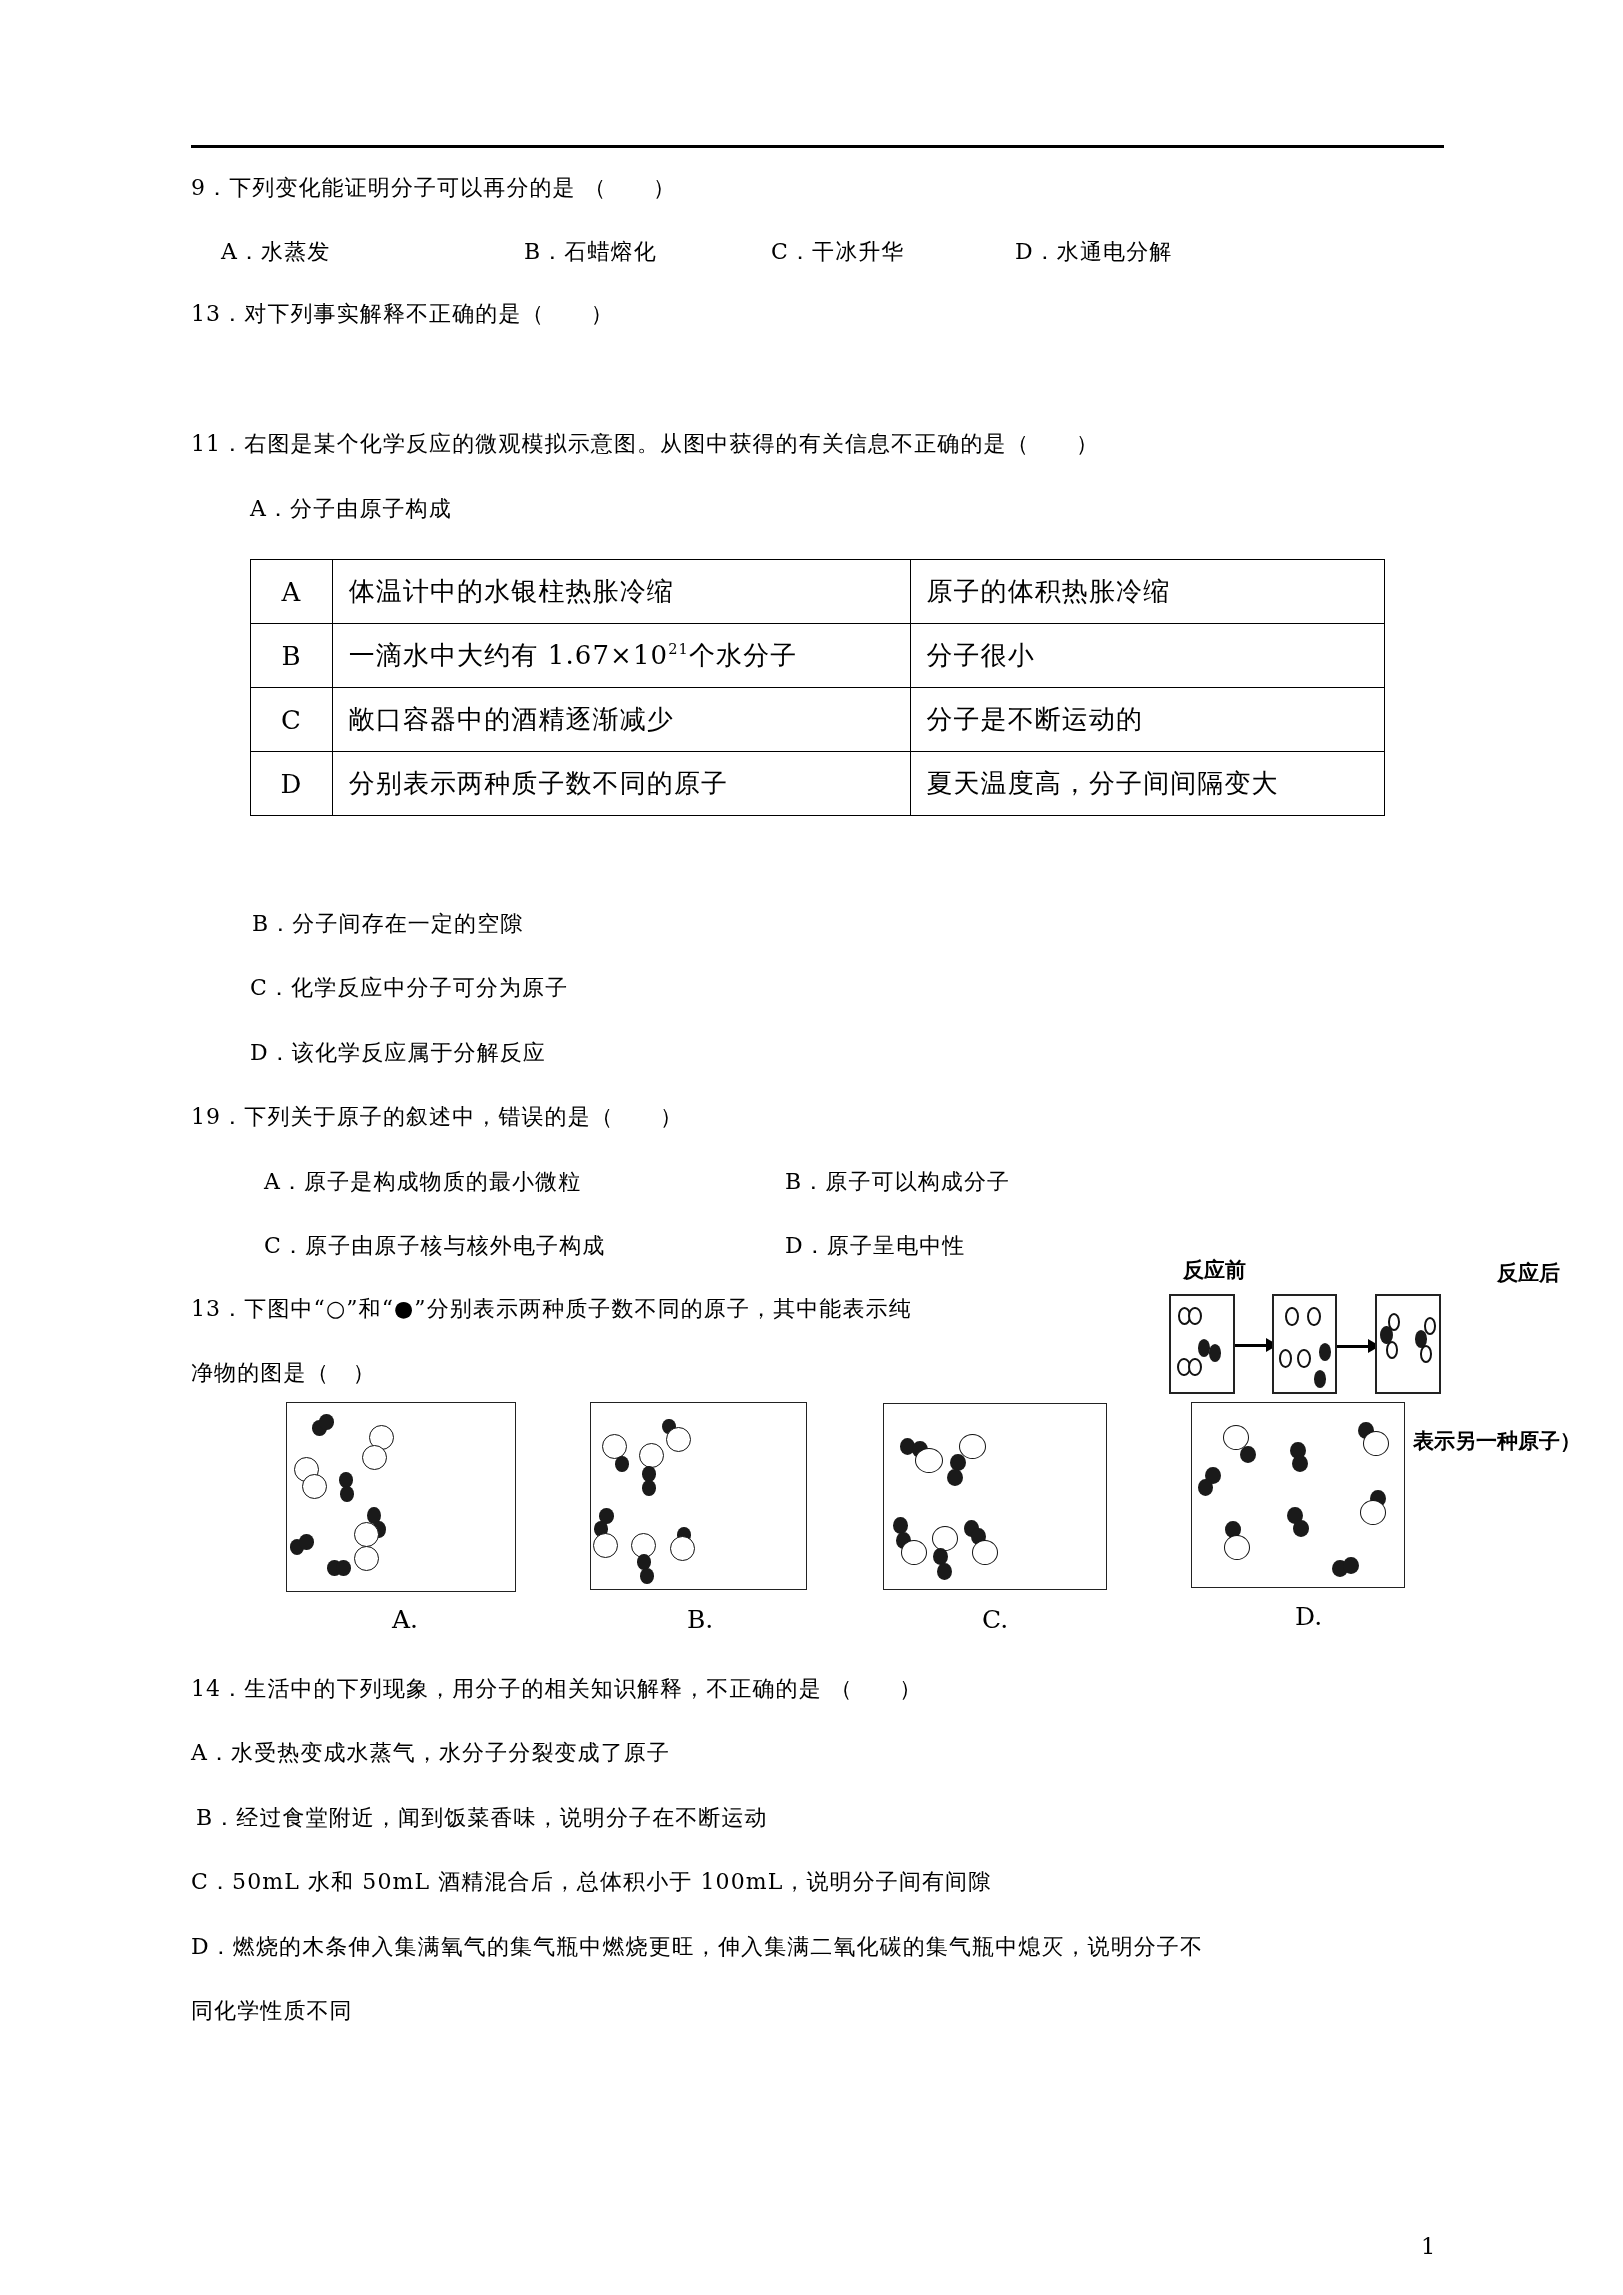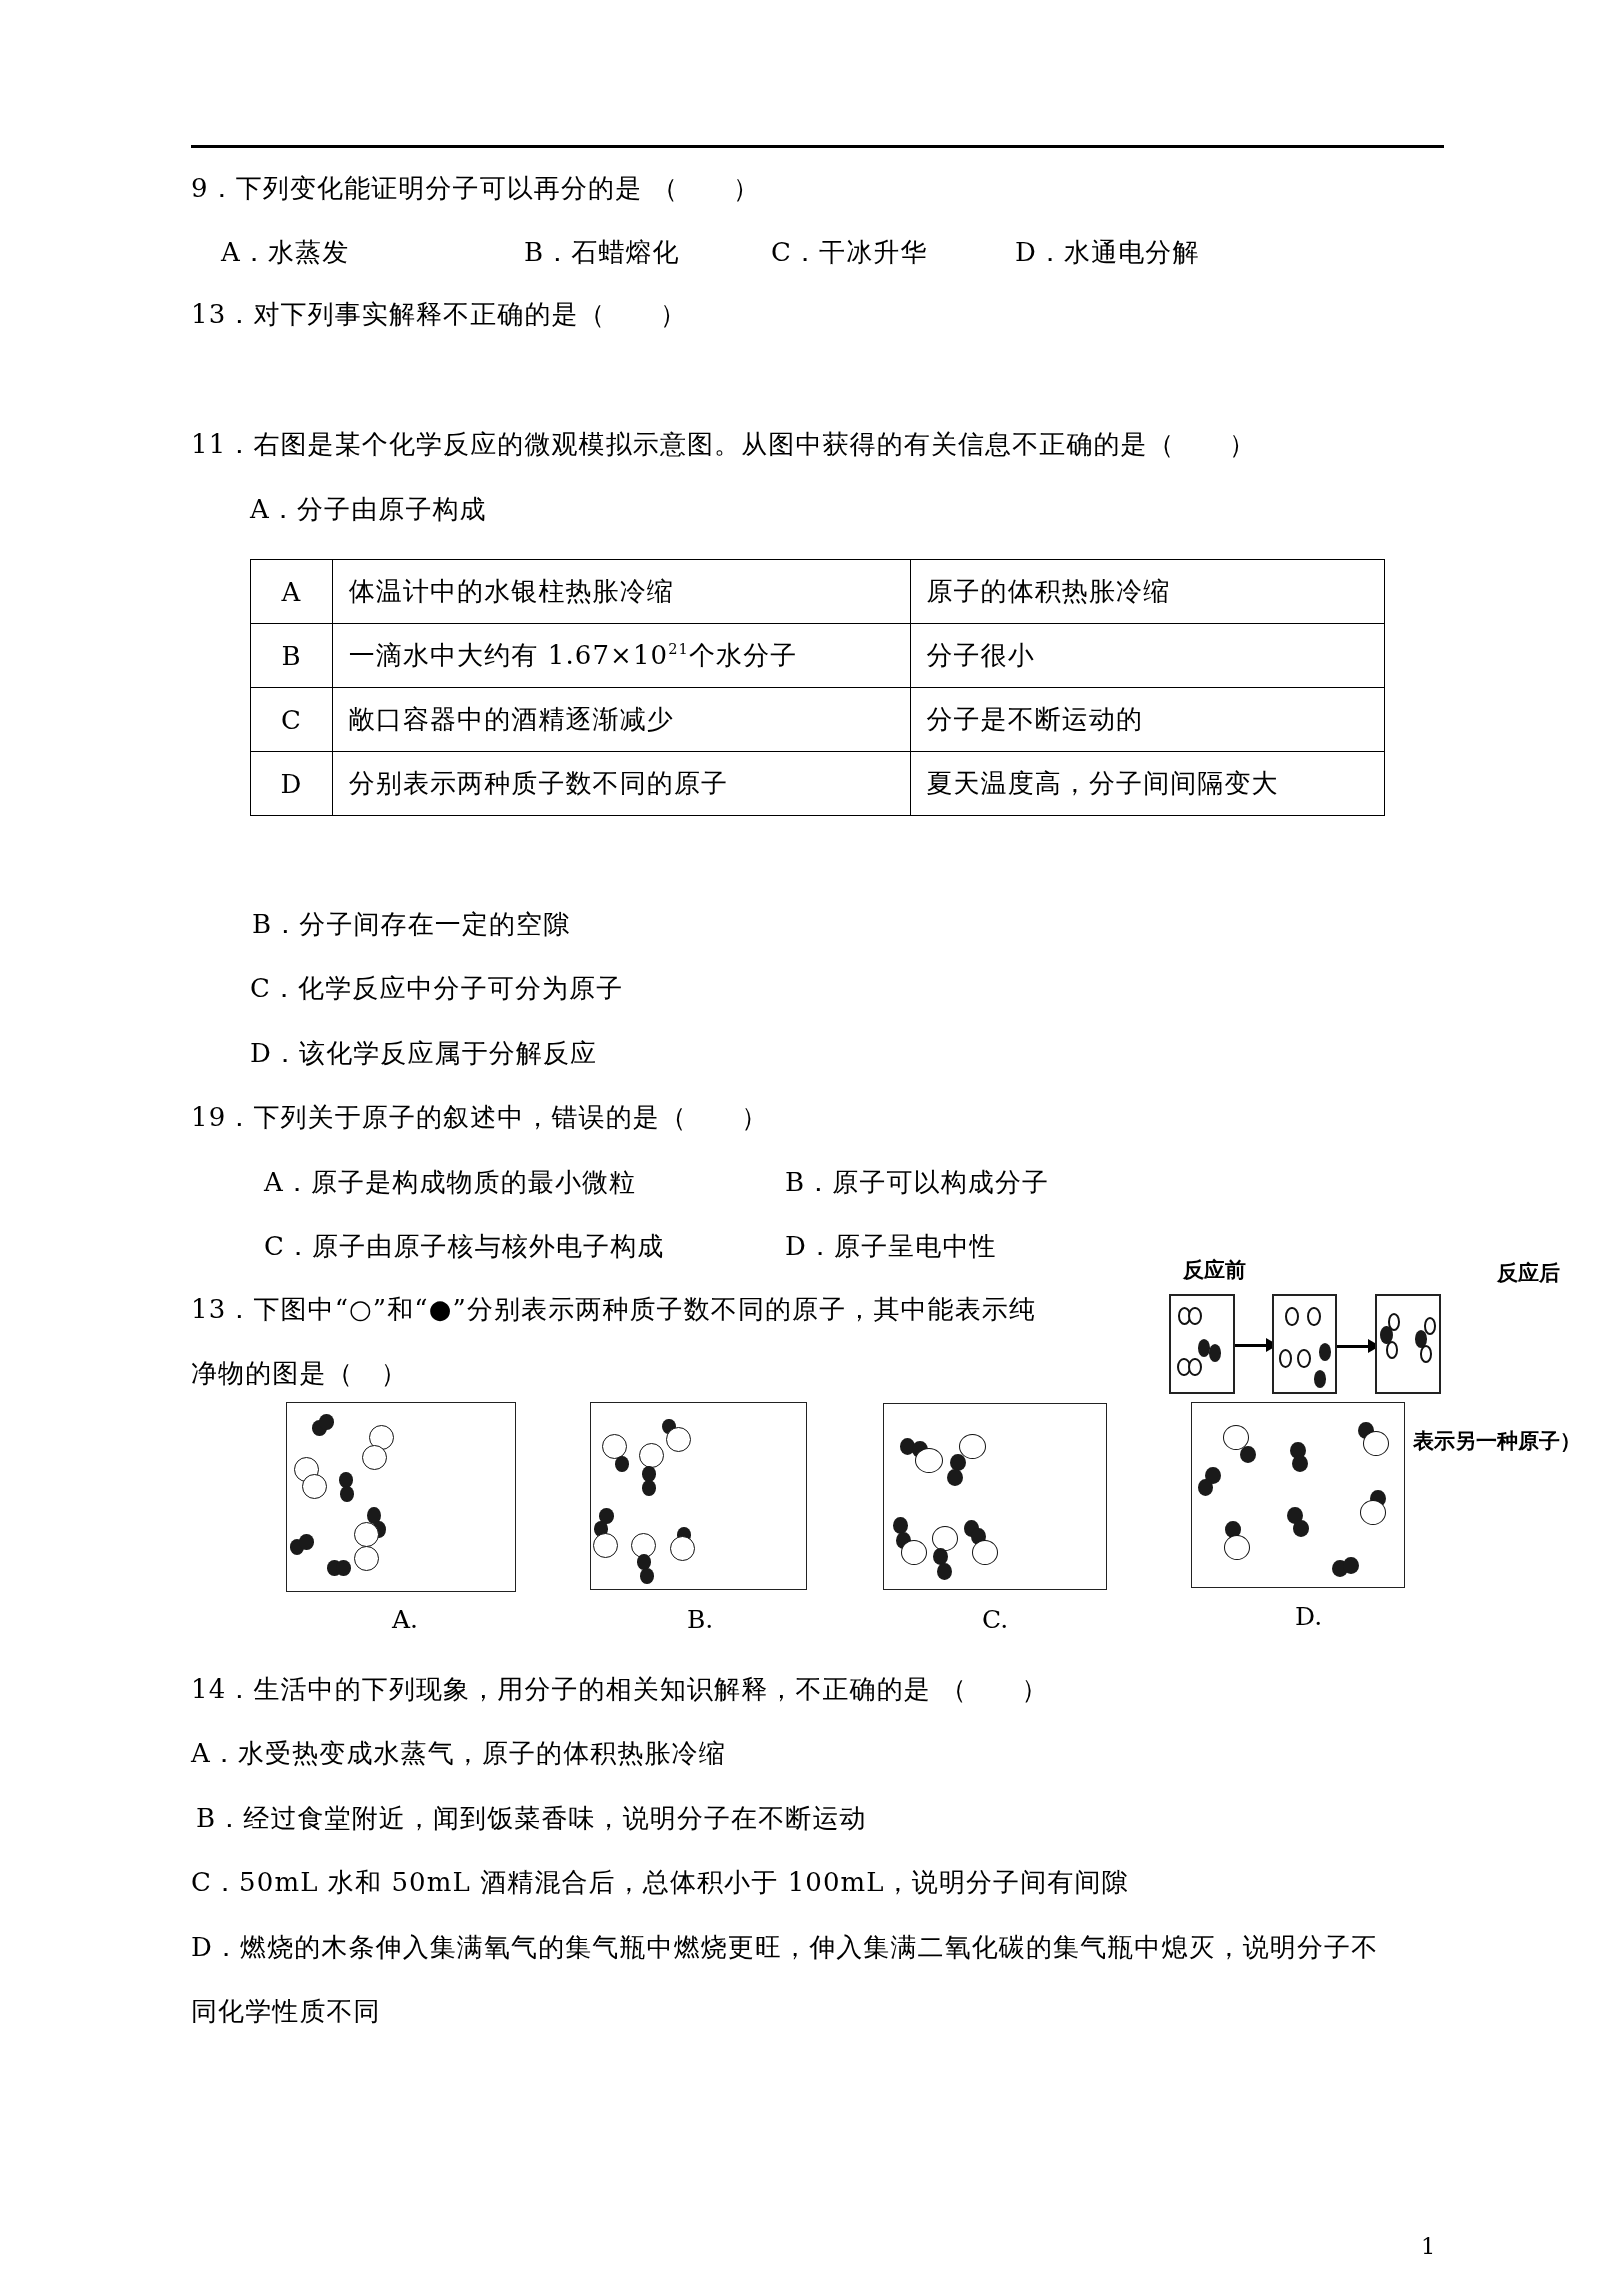--- a/index.html
+++ b/index.html
@@ -1,18 +1,18 @@
 <!DOCTYPE html>
 <html style="font-size:9px"><head>
 <meta charset="utf-8">
 <style>
   html, body { margin:0; padding:0; background:#ffffff; }
   body { width:1623px; height:2295px; position:relative; overflow:hidden;
          font-family:"DejaVu Serif","Liberation Serif",serif; color:#000; }
-  .t { position:absolute; white-space:nowrap; font-size:26px; line-height:34px; letter-spacing:1.1px; }
+  .t { position:absolute; white-space:nowrap; font-size:22px; line-height:34px; letter-spacing:1.1px; }
   .rule { position:absolute; left:191px; top:145px; width:1253px; height:2.8px; background:#000; }
   table.facts { position:absolute; left:250px; top:559px; width:1135px; border-collapse:collapse; }
   table.facts td { border:1.7px solid #000; height:63px; font-size:26px; padding:0 0 0 15.7px; letter-spacing:1.1px; white-space:nowrap; }
   table.facts td.opt { width:81px; text-align:center; padding:0; }
   table.facts td.fact { width:561px; }
   table.facts tr.head td { text-align:center; padding:0; }
   .spaced { letter-spacing:45px; }
   sup { font-size:14.6px; }
   .box { position:absolute; border:2.2px solid #222; background:#fff; box-sizing:border-box; }
   .atom { position:absolute; border-radius:50%; box-sizing:border-box; }
@@ -181,20 +181,20 @@
   <div class="atom b" style="left:33px;top:118px;width:15.7px;height:17px"></div>
   <div class="atom w" style="left:32px;top:132px;width:26px;height:25px;border-width:1.7px"></div>
   <div class="atom b" style="left:178px;top:87px;width:15.7px;height:17px"></div>
   <div class="atom w" style="left:168px;top:97px;width:26px;height:25px;border-width:1.7px"></div>
   <div class="atom b" style="left:140px;top:157px;width:15.7px;height:17px"></div>
   <div class="atom b" style="left:151px;top:154px;width:15.7px;height:17px"></div>
 </div>
 <div class="lbl" style="left:1295px;top:1602px">D.</div>
 
 <div class="t" style="left:191px;top:1672px">14．生活中的下列现象，用分子的相关知识解释，不正确的是 （　　）</div>
-<div class="t" style="left:191px;top:1736px">A．水受热变成水蒸气，原子的体积热胀冷缩</div>
+<div class="t" style="left:191px;top:1736px">A．水受热变成水蒸气，水分子分裂变成了原子</div>
 <div class="t" style="left:196px;top:1801px">B．经过食堂附近，闻到饭菜香味，说明分子在不断运动</div>
 <div class="t" style="left:191px;top:1865px">C．50mL 水和 50mL 酒精混合后，总体积小于 100mL，说明分子间有间隙</div>
 <div class="t" style="left:191px;top:1930px">D．燃烧的木条伸入集满氧气的集气瓶中燃烧更旺，伸入集满二氧化碳的集气瓶中熄灭，说明分子不</div>
 <div class="t" style="left:191px;top:1994px">同化学性质不同</div>
 
 <div class="t" style="left:1421px;top:2229px;font-size:22.4px">1</div>
 
 
 </body></html>

